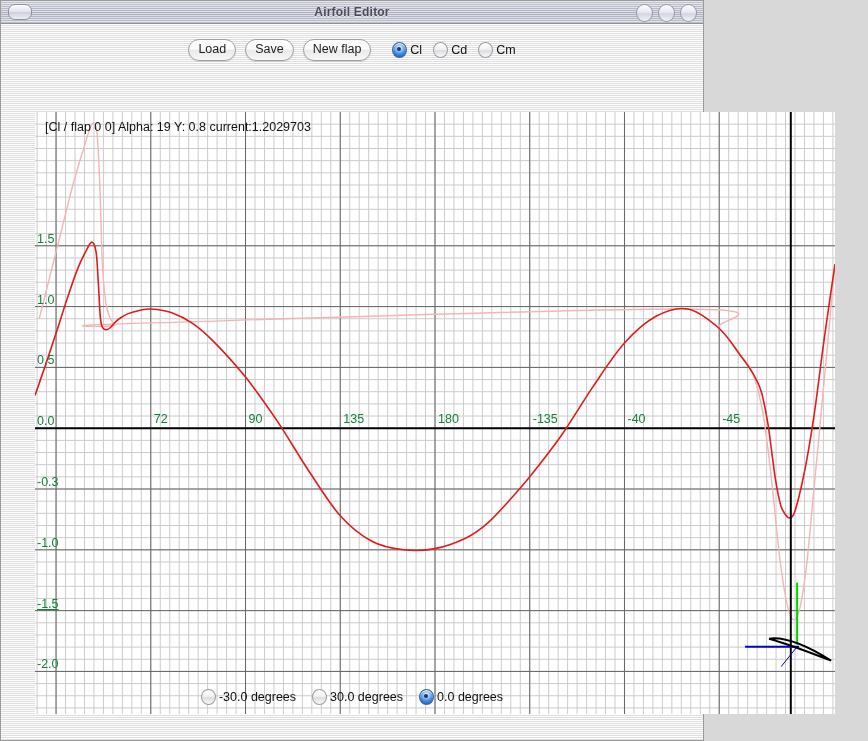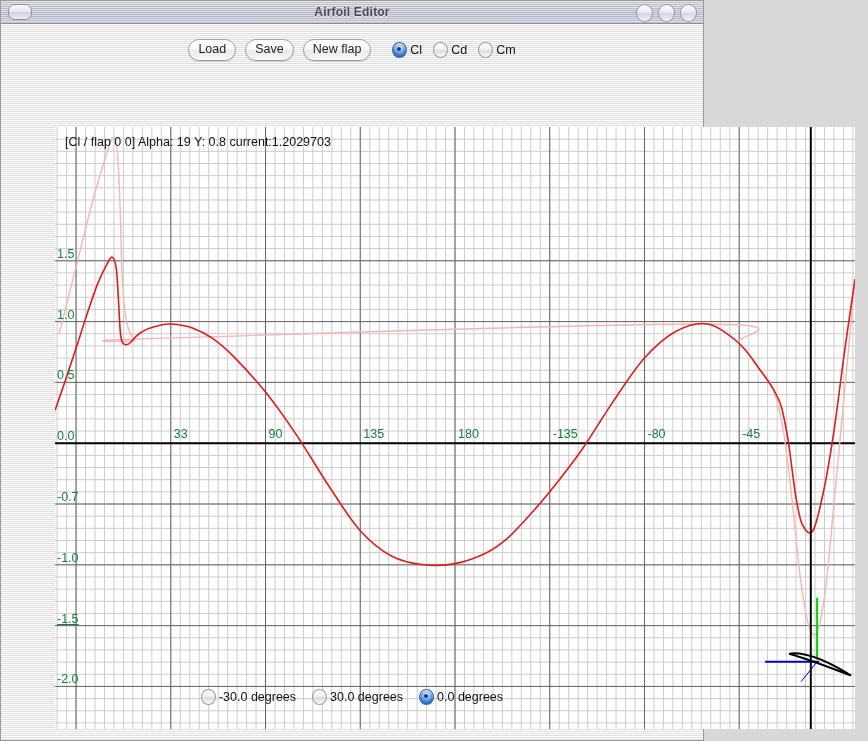--- a/index.html
+++ b/index.html
@@ -81,22 +81,22 @@
     border:1px solid #3a62a8;
     background:radial-gradient(circle at 50% 34%,#ffffff 0%,#9fc6f2 26%,#3f86da 58%,#1e4f9e 100%);
   }
   .radio.on .dot:after{
     content:"";position:absolute;left:4px;top:4px;width:4px;height:4px;
     border-radius:50%;background:#12357c;
   }
   .radio .lbl{font-size:12.5px;color:#101010;line-height:14px;white-space:nowrap;}
   
   .plotwrap{
-    position:absolute;left:34px;top:103px;width:800px;height:602px;
-    background:#ffffff;overflow:hidden;margin-left:20px;
+    position:absolute;left:34px;top:88px;width:800px;height:602px;
+    background:#ffffff;overflow:hidden;
   }
   .plot-svg{display:block;}
   .statustext{
     position:absolute;left:10px;top:8px;
     font-size:12.5px;color:#111;white-space:nowrap;
     font-family:"Liberation Sans","DejaVu Sans",sans-serif;
   }
   .axlabel{
     position:absolute;font-size:12.5px;color:#15803d;white-space:nowrap;
     font-family:"Liberation Sans","DejaVu Sans",sans-serif;
@@ -301,32 +301,32 @@
           <path d="M 4.21 206.75 C 7.02 195.60, 15.44 162.15, 21.05 139.86 C 26.67 117.56, 32.98 91.21, 37.89 72.97 C 42.81 54.73, 47.37 40.54, 50.53 30.40 C 53.68 20.27, 55.09 14.80, 56.84 12.16 C 58.60 9.53, 60.00 10.54, 61.05 14.59 C 62.11 18.65, 62.46 24.73, 63.16 36.48 C 63.86 48.24, 64.56 65.88, 65.26 85.13 C 65.96 104.39, 66.32 133.78, 67.37 152.02 C 68.42 170.26, 69.47 184.45, 71.58 194.59 C 73.68 204.72, 76.49 209.99, 80.00 212.83 C 83.51 215.67, -2.81 214.25, 92.63 211.61 C 188.07 208.98, 554.04 196.21, 652.63 197.02 C 751.23 197.83, 675.44 208.77, 684.21 216.48 C 692.98 224.18, 699.65 235.73, 705.26 243.23 C 710.88 250.73, 714.04 251.34, 717.89 261.47 C 721.75 271.61, 725.26 285.80, 728.42 304.04 C 731.58 322.28, 734.04 346.61, 736.84 370.93 C 739.65 395.25, 742.46 428.70, 745.26 449.98 C 748.07 471.26, 750.88 489.51, 753.68 498.63 C 756.49 507.75, 759.30 510.79, 762.11 504.71 C 764.91 498.63, 767.72 483.42, 770.53 462.14 C 773.33 440.86, 775.44 413.49, 778.95 377.01 C 782.46 340.53, 788.07 280.73, 791.58 243.23 C 795.09 205.73, 798.60 167.22, 800.00 152.02" fill="none" stroke="#f6b4b4" stroke-width="1.4"></path>
           <path d="M 0.00 283.37 C 1.75 278.30, 7.02 263.30, 10.53 252.96 C 14.04 242.62, 17.54 232.08, 21.05 221.34 C 24.56 210.60, 28.07 199.05, 31.58 188.51 C 35.09 177.96, 38.95 166.21, 42.11 158.10 C 45.26 149.99, 48.07 144.52, 50.53 139.86 C 52.98 135.20, 55.09 130.13, 56.84 130.13 C 58.60 130.13, 60.00 133.58, 61.05 139.86 C 62.11 146.14, 62.46 157.09, 63.16 167.83 C 63.86 178.57, 64.56 196.41, 65.26 204.32 C 65.96 212.22, 66.32 213.03, 67.37 215.26 C 68.42 217.49, 70.18 217.69, 71.58 217.69 C 72.98 217.69, 74.39 216.48, 75.79 215.26 C 77.19 214.04, 78.60 211.81, 80.00 210.40 C 81.40 208.98, 82.11 208.17, 84.21 206.75 C 86.32 205.33, 89.12 203.30, 92.63 201.88 C 96.14 200.46, 101.40 199.05, 105.26 198.23 C 109.12 197.42, 110.53 196.61, 115.79 197.02 C 121.05 197.42, 129.82 198.23, 136.84 200.67 C 143.86 203.10, 150.88 206.75, 157.89 211.61 C 164.91 216.48, 170.18 220.94, 178.95 229.85 C 187.72 238.77, 200.00 251.95, 210.53 265.12 C 221.05 278.30, 231.58 293.30, 242.11 308.91 C 252.63 324.51, 263.16 342.96, 273.68 358.77 C 284.21 374.58, 294.74 392.01, 305.26 403.77 C 315.79 415.52, 326.32 423.63, 336.84 429.31 C 347.37 434.98, 357.89 436.60, 368.42 437.82 C 378.95 439.03, 389.47 438.63, 400.00 436.60 C 410.53 434.58, 422.81 429.91, 431.58 425.66 C 440.35 421.40, 445.61 417.14, 452.63 411.06 C 459.65 404.98, 466.67 396.87, 473.68 389.17 C 480.70 381.47, 485.96 375.79, 494.74 364.85 C 503.51 353.90, 515.79 338.50, 526.32 323.50 C 536.84 308.50, 547.37 290.26, 557.89 274.85 C 568.42 259.45, 578.95 242.83, 589.47 231.07 C 600.00 219.31, 610.53 209.99, 621.05 204.32 C 631.58 198.64, 642.11 194.99, 652.63 197.02 C 663.16 199.05, 675.44 208.77, 684.21 216.48 C 692.98 224.18, 699.65 235.73, 705.26 243.23 C 710.88 250.73, 714.39 255.39, 717.89 261.47 C 721.40 267.56, 723.86 271.61, 726.32 279.72 C 728.77 287.82, 730.88 299.99, 732.63 310.12 C 734.39 320.26, 735.44 330.39, 736.84 340.53 C 738.25 350.66, 739.30 361.40, 741.05 370.93 C 742.81 380.46, 744.56 392.21, 747.37 397.68 C 750.18 403.16, 754.39 409.24, 757.89 403.77 C 761.40 398.29, 764.91 381.47, 768.42 364.85 C 771.93 348.23, 775.44 327.35, 778.95 304.04 C 782.46 280.73, 785.96 250.33, 789.47 224.99 C 792.98 199.65, 798.25 164.18, 800.00 152.02" fill="none" stroke="#e01b1b" stroke-width="1.6"></path>
           <line x1="755.7894736842105" y1="0" x2="755.7894736842105" y2="602" stroke="#000000" stroke-width="2"></line>
           <line x1="762.1052631578947" y1="532.6787878787878" x2="762.1052631578947" y2="470.67878787878783" stroke="#00d400" stroke-width="2"></line>
           <line x1="710.1052631578947" y1="534.6787878787878" x2="764.1052631578947" y2="534.6787878787878" stroke="#0000d0" stroke-width="2"></line>
           <line x1="762.1052631578947" y1="534.6787878787878" x2="746.1052631578947" y2="554.6787878787878" stroke="#0000d0" stroke-width="1"></line>
           <path d="M 734.1052631578947 526.6787878787878 Q 756.1052631578947 523.6787878787878 796.1052631578947 548.6787878787878 Q 758.1052631578947 533.6787878787878 734.1052631578947 526.6787878787878 Z" fill="none" stroke="#000000" stroke-width="2"></path>
         </svg>
       <div class="statustext">[Cl / flap 0 0] Alpha: 19 Y: 0.8 current:1.2029703</div>
       <div id="ticklabels">
-          <div class="axlabel" style="left: 118.789px; top: 300.202px;">33</div>
+          <div class="axlabel" style="left: 118.789px; top: 300.202px;">72</div>
           <div class="axlabel" style="left: 213.526px; top: 300.202px;">90</div>
           <div class="axlabel" style="left: 308.263px; top: 300.202px;">135</div>
           <div class="axlabel" style="left: 403px; top: 300.202px;">180</div>
           <div class="axlabel" style="left: 497.737px; top: 300.202px;">-135</div>
-          <div class="axlabel" style="left: 592.474px; top: 300.202px;">-80</div>
+          <div class="axlabel" style="left: 592.474px; top: 300.202px;">-40</div>
           <div class="axlabel" style="left: 687.211px; top: 300.202px;">-45</div>
           <div class="axlabel" style="left: 2px; top: 119.778px;">1.5</div>
           <div class="axlabel" style="left: 2px; top: 180.586px;">1.0</div>
           <div class="axlabel" style="left: 2px; top: 241.394px;">0.5</div>
           <div class="axlabel" style="left: 2px; top: 302.202px; text-align: right;">0.0</div>
-          <div class="axlabel" style="left: 2px; top: 363.01px;">-0.7</div>
+          <div class="axlabel" style="left: 2px; top: 363.01px;">-0.3</div>
           <div class="axlabel" style="left: 2px; top: 423.818px;">-1.0</div>
           <div class="axlabel" style="left: 2px; top: 484.626px; text-decoration: underline;">-1.5</div>
           <div class="axlabel" style="left: 2px; top: 545.434px;">-2.0</div>
         </div>
     </div>
 
     <div class="bottombar">
       <div class="radio">
         <span class="dot"></span>
         <span class="lbl">-30.0 degrees</span>

